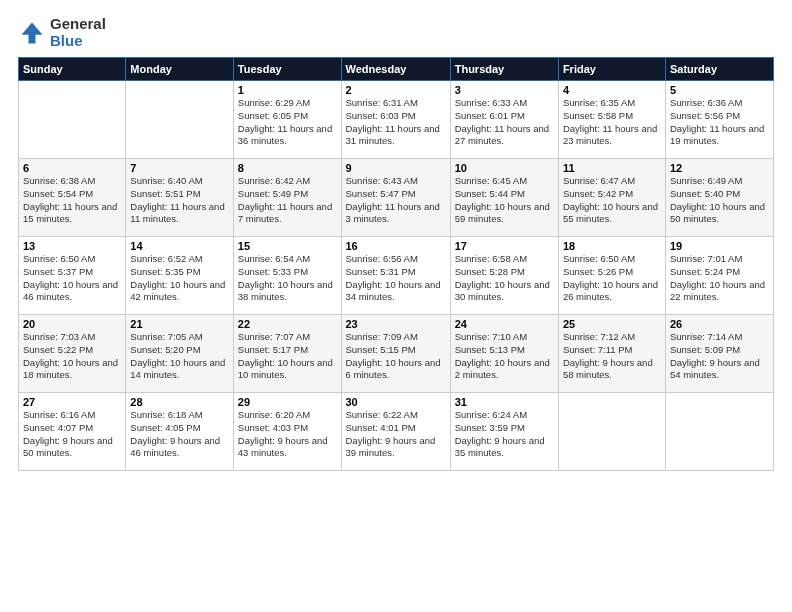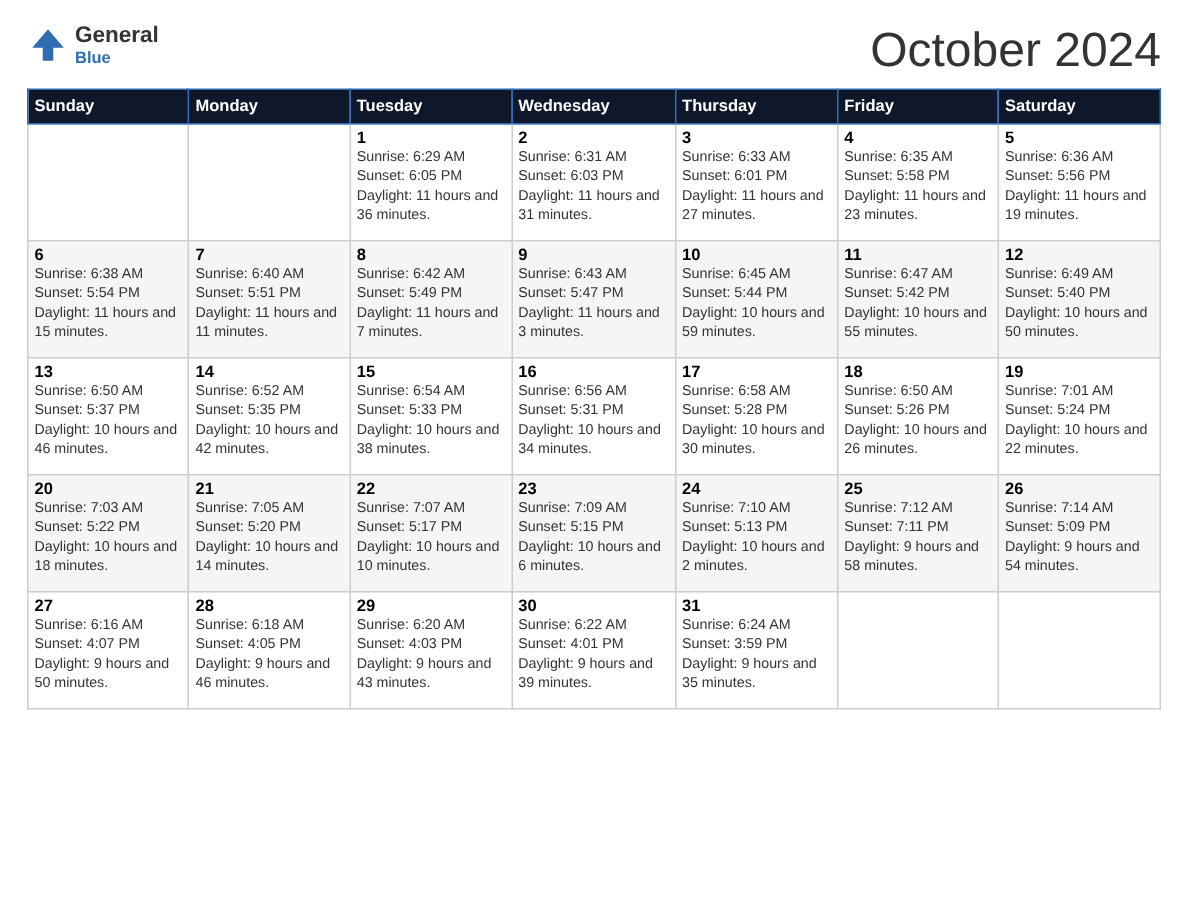--- a/index.html
+++ b/index.html
@@ -30,21 +30,21 @@
       display: flex;
       flex-direction: column;
       line-height: 1.1;
     }
     .logo-general {
       font-size: 15px;
       font-weight: bold;
       color: #333;
     }
     .logo-blue {
-      font-size: 11px;
+      font-size: 15px;
       font-weight: bold;
       color: #2e6db4;
     }
     .logo-icon {
       width: 28px;
       height: 28px;
     }
     .title-block {
       text-align: right;
     }
@@ -108,21 +108,20 @@
     <div class="logo">
       <svg class="logo-icon" viewBox="0 0 32 32">
         <polygon points="16,4 28,18 20,18 20,28 12,28 12,18 4,18" fill="#2e6db4"></polygon>
       </svg>
       <div class="logo-text">
         <span class="logo-general">General</span>
         <span class="logo-blue">Blue</span>
       </div>
     </div>
     <div class="title-block">
-      <div class="title-month">October 2024</div>
     </div>
   </div>
 
   <table class="calendar">
     <thead>
       <tr>
         <th>Sunday</th>
         <th>Monday</th>
         <th>Tuesday</th>
         <th>Wednesday</th>

